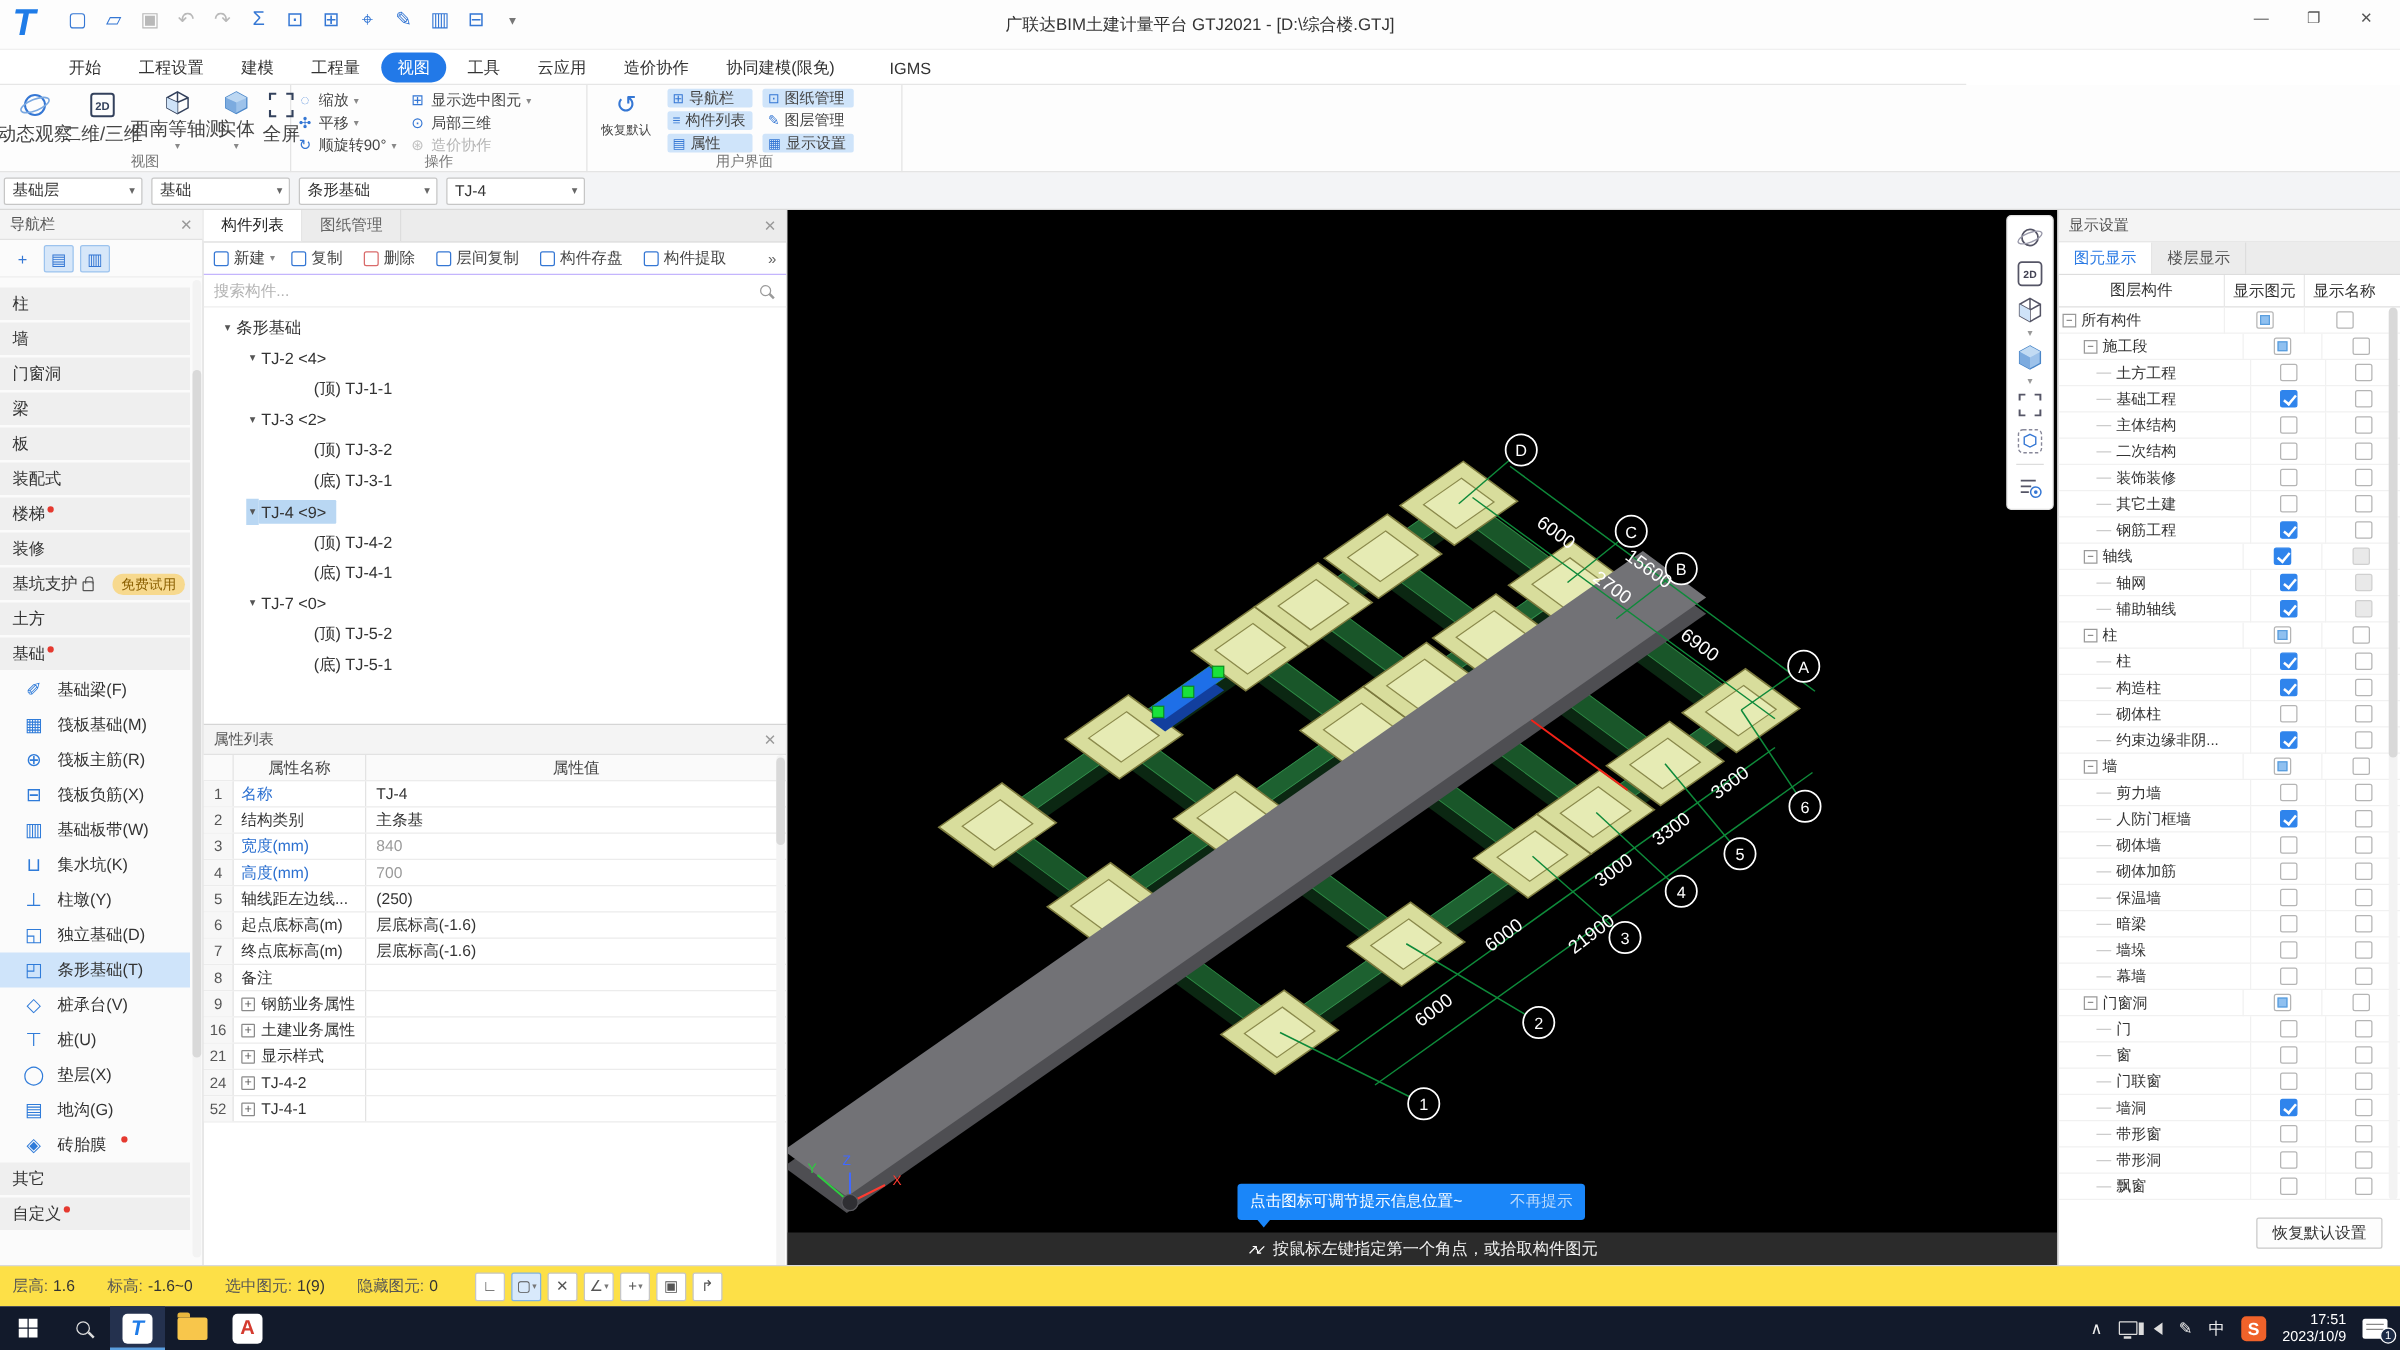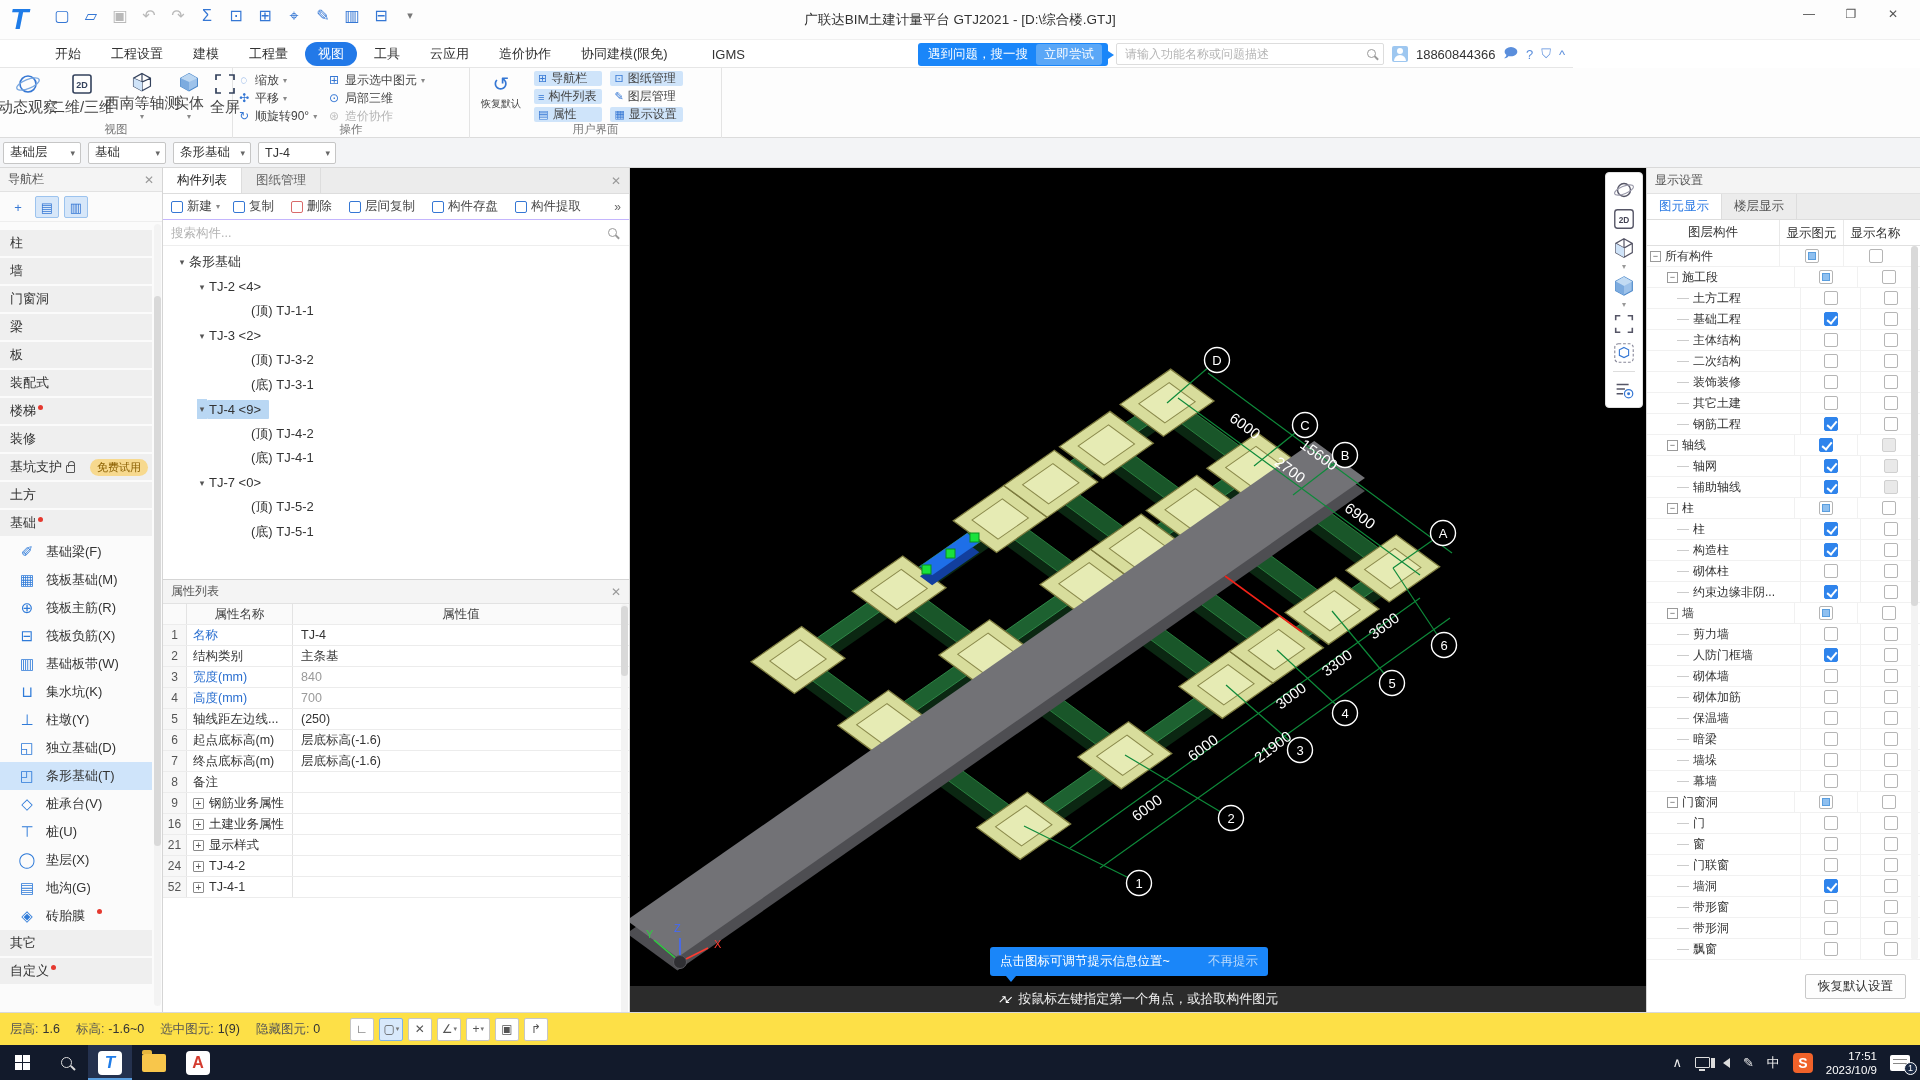--- a/index.html
+++ b/index.html
@@ -58,21 +58,21 @@
   .restorebtn .lbl{font-size:10px;color:#444;white-space:nowrap;text-align:right;}
   .togcol{display:flex;flex-direction:column;gap:3px;}
   .togbtn{height:15px;display:flex;align-items:center;gap:4px;font-size:12px;color:#444;padding:1px 6px 1px 4px;border-radius:2px;white-space:nowrap;}
   .togbtn.on{background:#cfe4fa;}
   .togbtn .ic{color:#3577d4;font-size:11px;}
   
   .icon24{width:26px;height:26px;display:block;}
 
   
   .ltoolbar{position:absolute;left:0;top:138px;width:1920px;height:30px;background:#f3f4f6;border-bottom:1px solid #d9d9d9;display:flex;align-items:center;gap:7px;padding-left:3px;}
-  .lselect{width:78px;height:22px;background:#fff;border:1px solid #c6c6c6;border-radius:2px;font-size:12.5px;color:#333;display:flex;align-items:center;padding:0 6px;position:relative;}
+  .lselect{width:111px;height:22px;background:#fff;border:1px solid #c6c6c6;border-radius:2px;font-size:12.5px;color:#333;display:flex;align-items:center;padding:0 6px;position:relative;}
   .lselect .car{position:absolute;right:5px;font-size:9px;color:#666;}
 
   
   .main{position:absolute;left:0;top:168px;width:1920px;height:844px;}
   .panelhead{height:24px;background:#f4f4f4;border-bottom:1px solid #e2e2e2;font-size:12px;color:#555;display:flex;align-items:center;padding:0 8px;justify-content:space-between;}
   .closex{color:#999;font-size:12px;}
 
   
   .nav{position:absolute;left:0;top:0;width:163px;height:844px;background:#fbfbfb;border-right:1px solid #d5d5d5;}
   .navtools{height:30px;display:flex;align-items:center;gap:5px;padding-left:6px;border-bottom:1px solid #eee;}
@@ -163,21 +163,21 @@
   .srow.lvl1{padding-left:17px;} .srow.lvl2{padding-left:30px;}
   .cb{width:14px;height:14px;border:1px solid #b5b5b5;border-radius:2px;background:#fff;position:relative;display:inline-block;}
   .cb.on{background:#2f84ec;border-color:#2f84ec;}
   .cb.on::after{content:"";position:absolute;left:4px;top:1px;width:4px;height:8px;border:solid #fff;border-width:0 2px 2px 0;transform:rotate(40deg);}
   .cb.mixed::after{content:"";position:absolute;inset:2px;background:#8fc0f0;border:1px solid #5a9ede;}
   .cb.dis{background:#e9e9e9;border-color:#d0d0d0;}
   .resetbtn{position:absolute;right:14px;top:806px;height:25px;padding:0 12px;border:1px solid #c9c9c9;background:#fdfdfd;border-radius:2px;font-size:12.5px;color:#333;line-height:23px;}
 
   
   .statusbar{position:absolute;left:0;top:1012px;width:1920px;height:33px;background:#fde047;border-top:1px solid #d9d9d9;display:flex;align-items:center;font-size:12.5px;color:#333;}
-  .stitem{margin-left:16px;white-space:nowrap;} .stitem:first-child{margin-left:10px;}
+  .stitem{margin-left:26px;white-space:nowrap;} .stitem:first-child{margin-left:10px;}
   .stitem .k{color:#555;margin-right:4px;}
   .sticons{display:flex;gap:5px;margin-left:30px;}
   .stbtn{width:24px;height:23px;border:1px solid #c6c6c6;border-radius:2px;background:#fff;color:#555;font-size:12px;display:flex;align-items:center;justify-content:center;gap:1px;}
   .stbtn.on{background:#d8e9fb;border-color:#7fb2e8;}
   .stbtn .car{font-size:7px;color:#777;}
 
   
   .taskbar{position:absolute;left:0;top:1045px;width:1920px;height:35px;background:#121a2b;}
   .tbleft{position:absolute;left:0;top:0;height:35px;display:flex;align-items:center;}
   .tbbtn{width:44px;height:35px;display:flex;align-items:center;justify-content:center;}
@@ -235,36 +235,20 @@
     <span class="tab">开始</span>
       <span class="tab">工程设置</span>
       <span class="tab">建模</span>
       <span class="tab">工程量</span>
       <span class="tab active">视图</span>
       <span class="tab">工具</span>
       <span class="tab">云应用</span>
       <span class="tab">造价协作</span>
       <span class="tab">协同建模(限免)</span>
       <span class="tab gap">IGMS</span>
-  </div>
-  <div class="helpzone">
-    <div class="askbubble">
-      <span>遇到问题，搜一搜</span>
-      <span class="trybtn">立即尝试</span>
-    </div>
-    <div class="hsearchwrap">
-      <input class="helpsearch" placeholder="请输入功能名称或问题描述" style="">
-      <span class="mag"></span>
-    </div>
-    <span class="avatar"></span>
-    <span class="phone">18860844366</span>
-    <span class="miniic">🗩</span>
-    <span class="miniic">?</span>
-    <span class="miniic">⛉</span>
-    <span class="miniic">^</span>
   </div>
 </div>
 
 <div class="ribbon">
   <div class="rgroup" style="left:0;width:233px;">
     <div class="bigbtns">
       <div class="bigbtn">
         <svg class="icon24" viewBox="0 0 26 26">
             <circle cx="13" cy="13" r="8" fill="none" stroke="#3577d4" stroke-width="1.6"></circle>
             <ellipse cx="13" cy="13" rx="12" ry="4.5" fill="none" stroke="#7aa8e0" stroke-width="1.3" transform="rotate(-22 13 13)"></ellipse>

